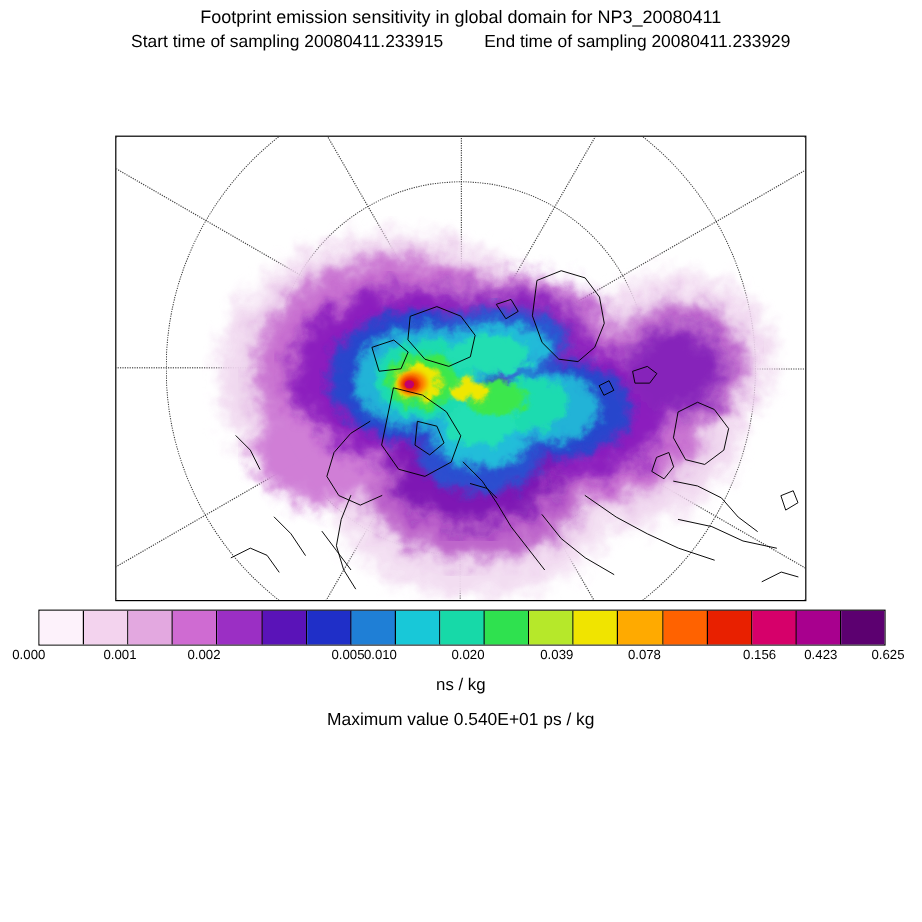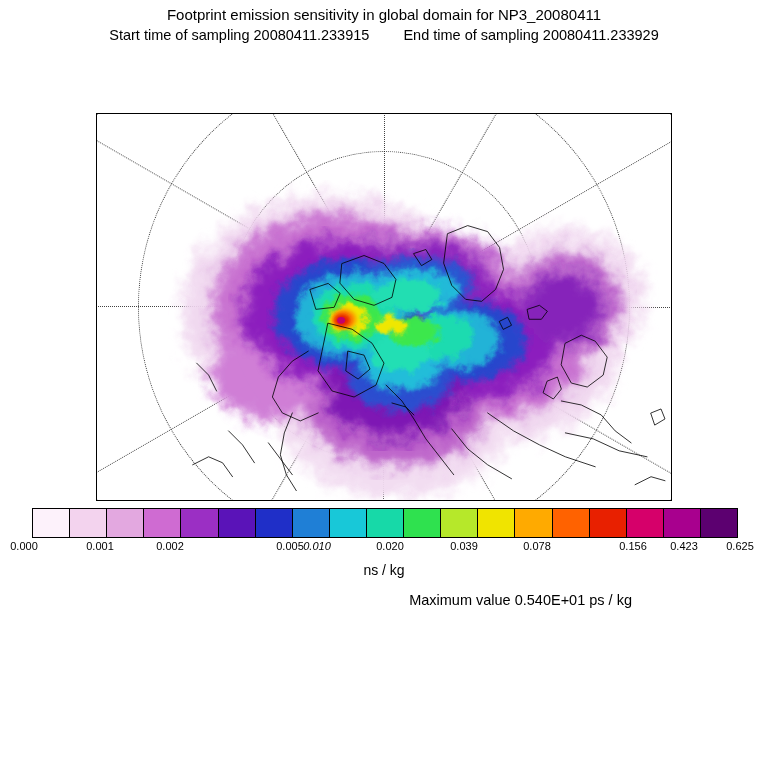--- a/index.html
+++ b/index.html
@@ -116,22 +116,22 @@
     left: 0;
     top: 562px;
     width: 768px;
     text-align: center;
     font-size: 14px;
   }
   .maxval {
     position: absolute;
     left: 0;
     top: 592px;
-    width: 632px;
-    text-align: right;
+    width: 768px;
+    text-align: center;
     font-size: 14.5px;
   }
 </style>
 </head>
 <body>
 
 <div class="titles">
   <div class="title-main">Footprint emission sensitivity in global domain for NP3_20080411</div>
   <div class="title-line">
     <span>Start time of sampling 20080411.233915</span>
@@ -331,21 +331,21 @@
   <div class="cbar-cell" style="background:#d6006a"></div>
   <div class="cbar-cell" style="background:#a8008e"></div>
   <div class="cbar-cell" style="background:#5c0070"></div>
 </div>
 
 <div class="cbar-ticks">
   <span class="cbar-tick" style="left:24px;">0.000</span>
   <span class="cbar-tick" style="left:100px;">0.001</span>
   <span class="cbar-tick" style="left:170px;">0.002</span>
   <span class="cbar-tick" style="left:254px;margin-left:36px;">0.005</span>
-  <span class="cbar-tick" style="left:317px;font-style:italic;">0.010</span>
+  <span class="cbar-tick" style="left:317px;">0.010</span>
   <span class="cbar-tick" style="left:390px;">0.020</span>
   <span class="cbar-tick" style="left:464px;text-align:right;">0.039</span>
   <span class="cbar-tick" style="left:537px;">0.078</span>
   <span class="cbar-tick" style="left:611px;margin-left:22px;">0.156</span>
   <span class="cbar-tick" style="left:684px;">0.423</span>
   <span class="cbar-tick" style="left:740px;">0.625</span>
 </div>
 
 <div class="units">ns / kg</div>
 <div class="maxval">Maximum value  0.540E+01 ps / kg</div>

